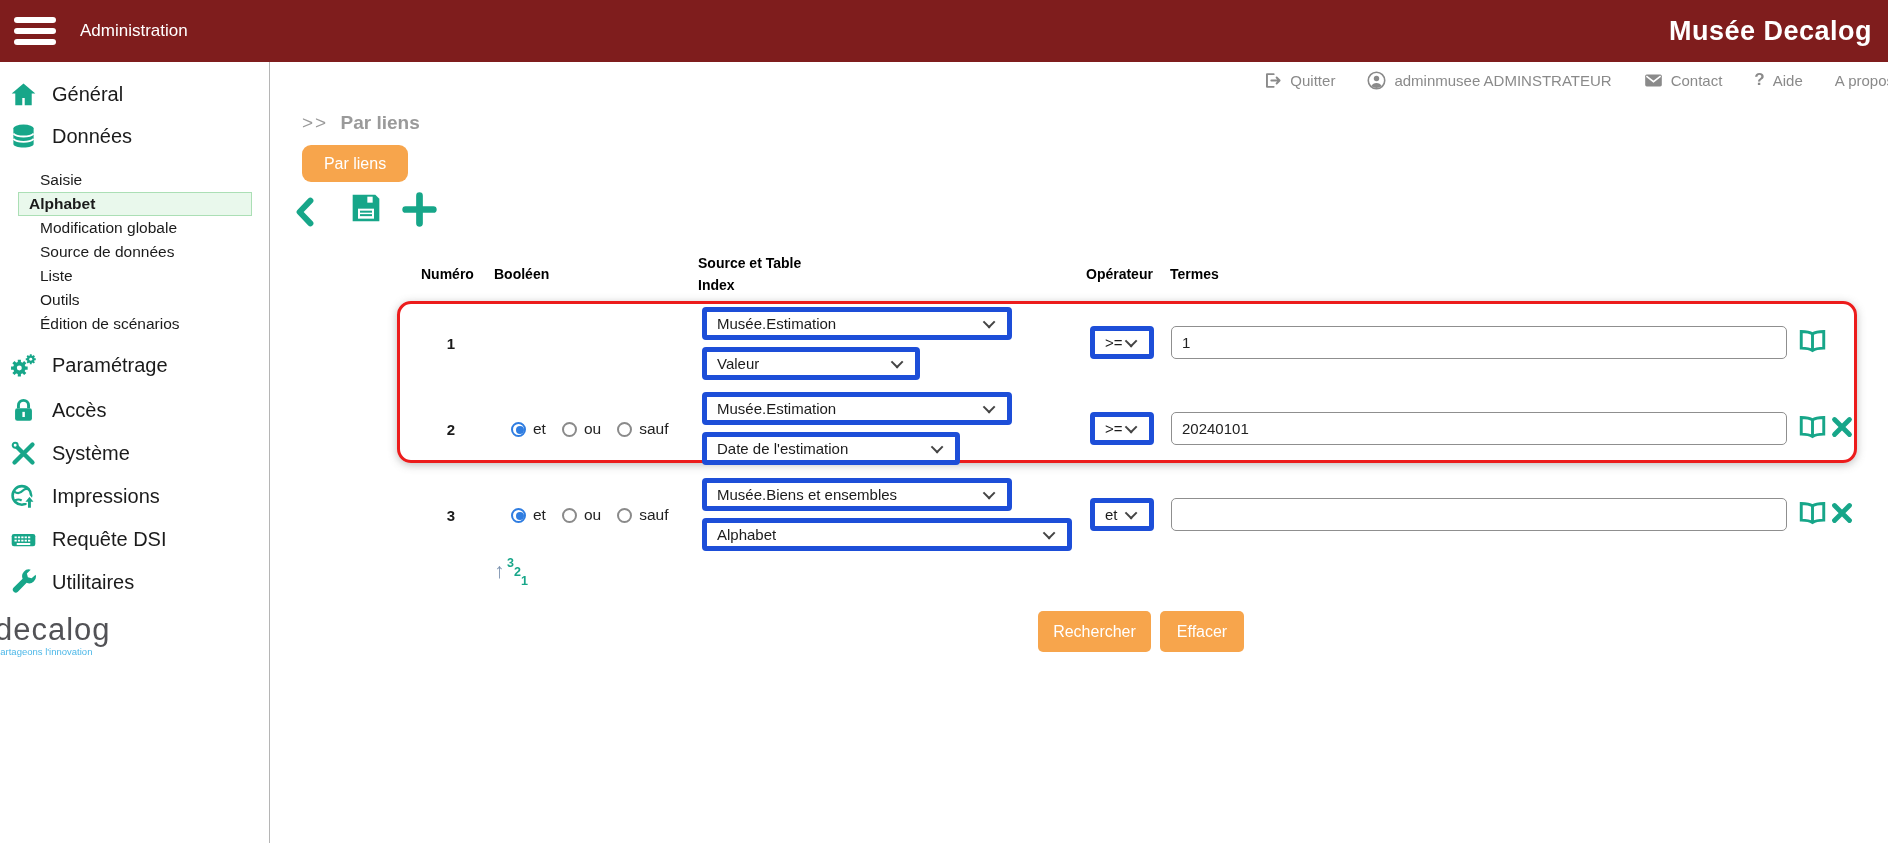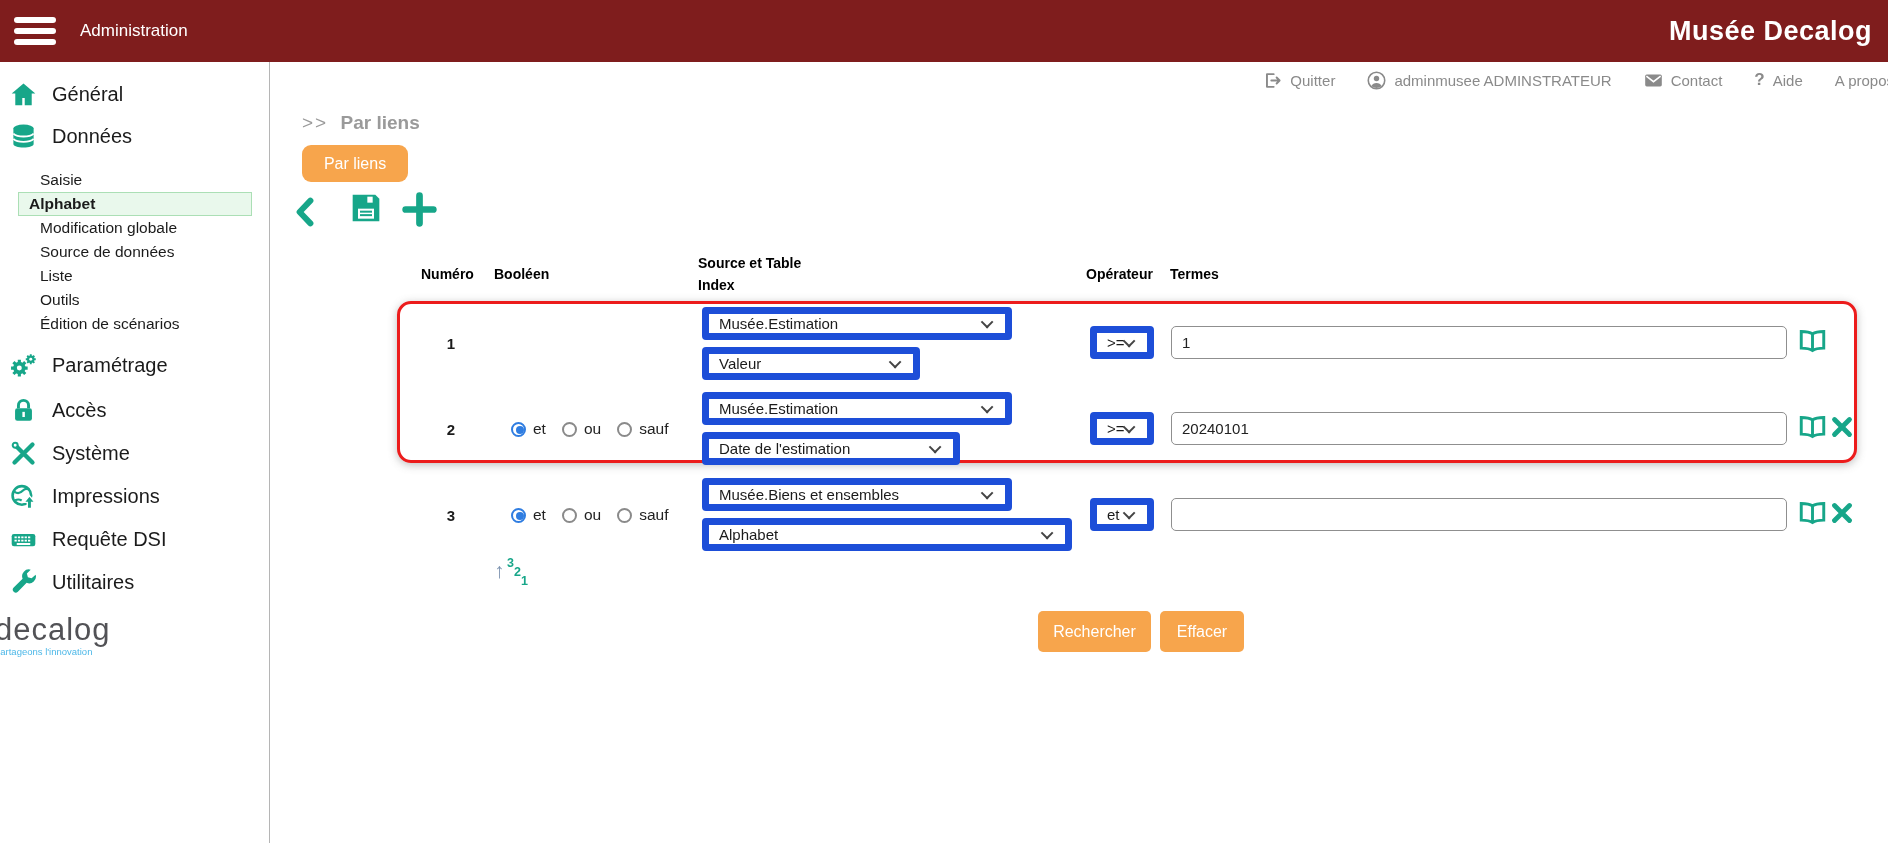--- a/index.html
+++ b/index.html
@@ -68,21 +68,21 @@
   .boolgroup { position:absolute; display:flex; align-items:center; font-size:15.5px; color:#222; }
   #r2-bool{left:511px; top:420px;} #r3-bool{left:511px; top:506px;}
   .radio { width:15px; height:15px; border:2px solid #8a8a8a; border-radius:50%; background:#fff;
            display:inline-block; position:relative; cursor:pointer; flex:none; }
   .radio.checked { border-color:#2f7de1; }
   .radio.checked::after { content:""; position:absolute; left:2.5px; top:2.5px; width:8px; height:8px;
            background:#2f7de1; border-radius:50%; }
   .rlab { margin:0 16px 0 7px; cursor:pointer; }
   .rlab:last-child { margin-right:0; }
 
-  .sel { position:absolute; height:33px; border:7px solid #1d4ed8; border-radius:4px; background:#fff;
+  .sel { position:absolute; height:33px; border:5px solid #1d4ed8; border-radius:4px; background:#fff;
          display:flex; align-items:center; padding:0 12px 0 10px; font-size:15px; cursor:pointer; }
   .sel .chev { margin-left:auto; width:9px; height:9px; border-left:2px solid #444; border-bottom:2px solid #444;
                transform:rotate(-45deg) translateY(-2px); flex:none; }
   .sel .sel-text { white-space:nowrap; overflow:hidden; }
   #r1-source{left:702px; top:307px; width:310px;} #r1-index{left:702px; top:347px; width:218px;}
   #r2-source{left:702px; top:392px; width:310px;} #r2-index{left:702px; top:432px; width:258px;}
   #r3-source{left:702px; top:478px; width:310px;} #r3-index{left:702px; top:518px; width:370px;}
   #r1-op{left:1090px; top:326px; width:64px;} #r2-op{left:1090px; top:412px; width:64px;}
   #r3-op{left:1090px; top:498px; width:64px;}
 

